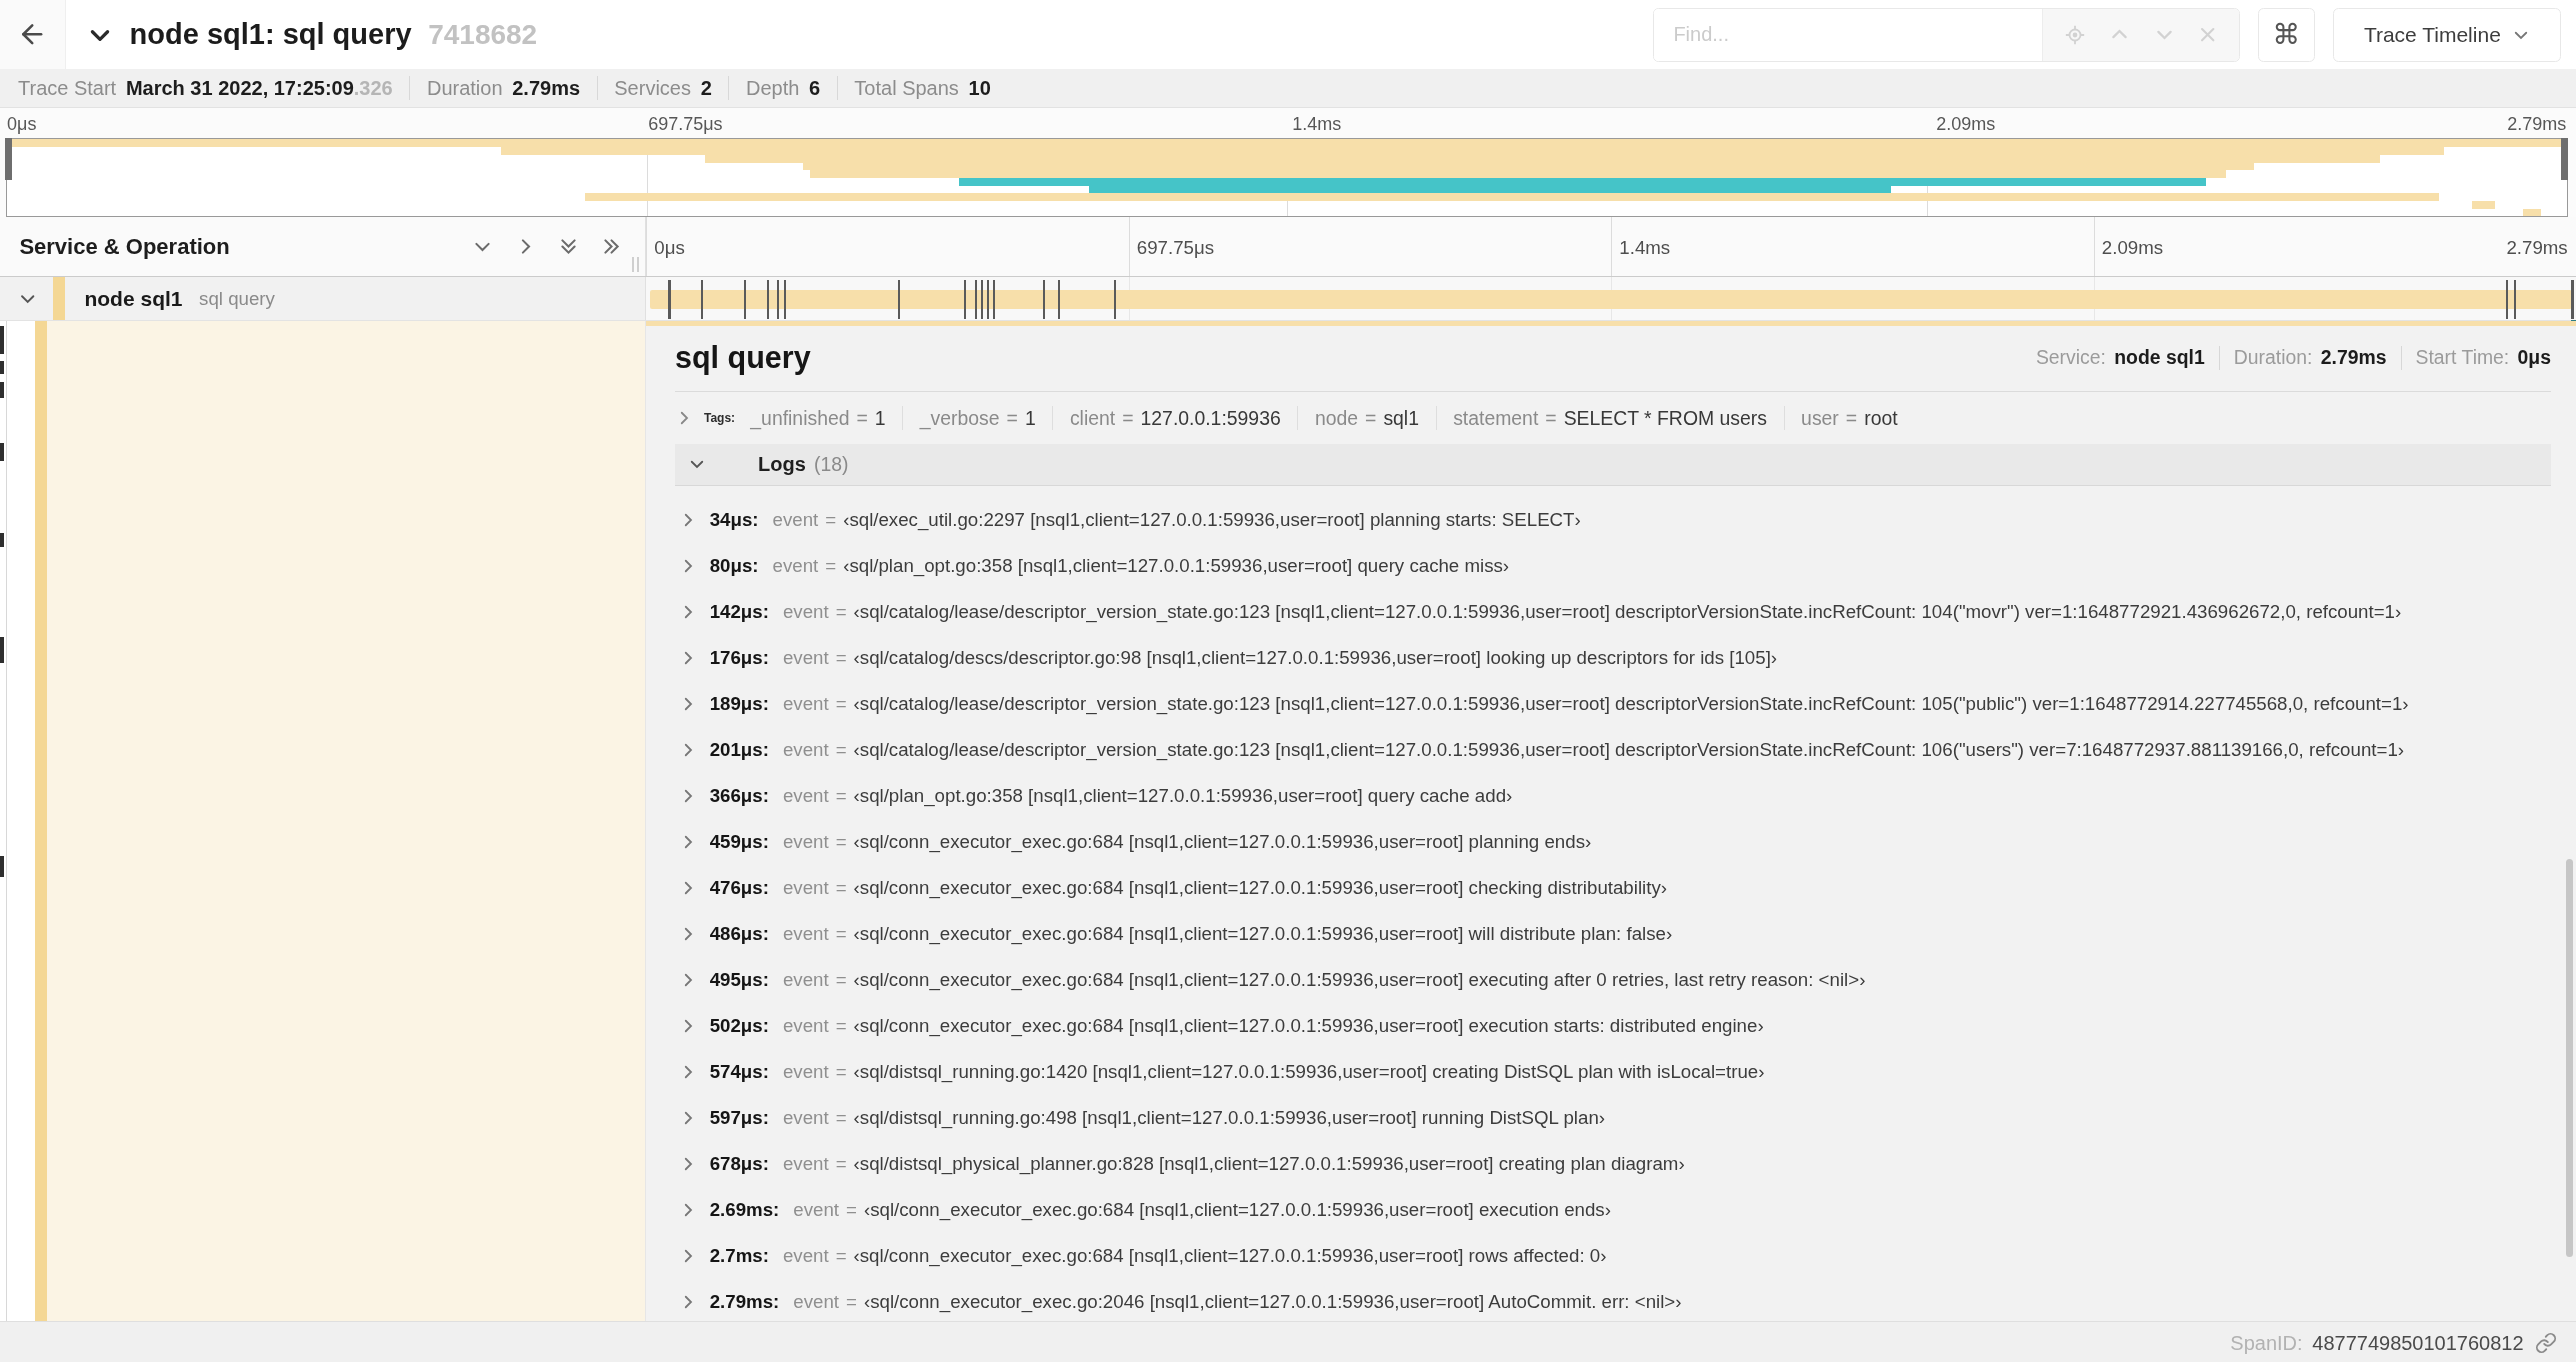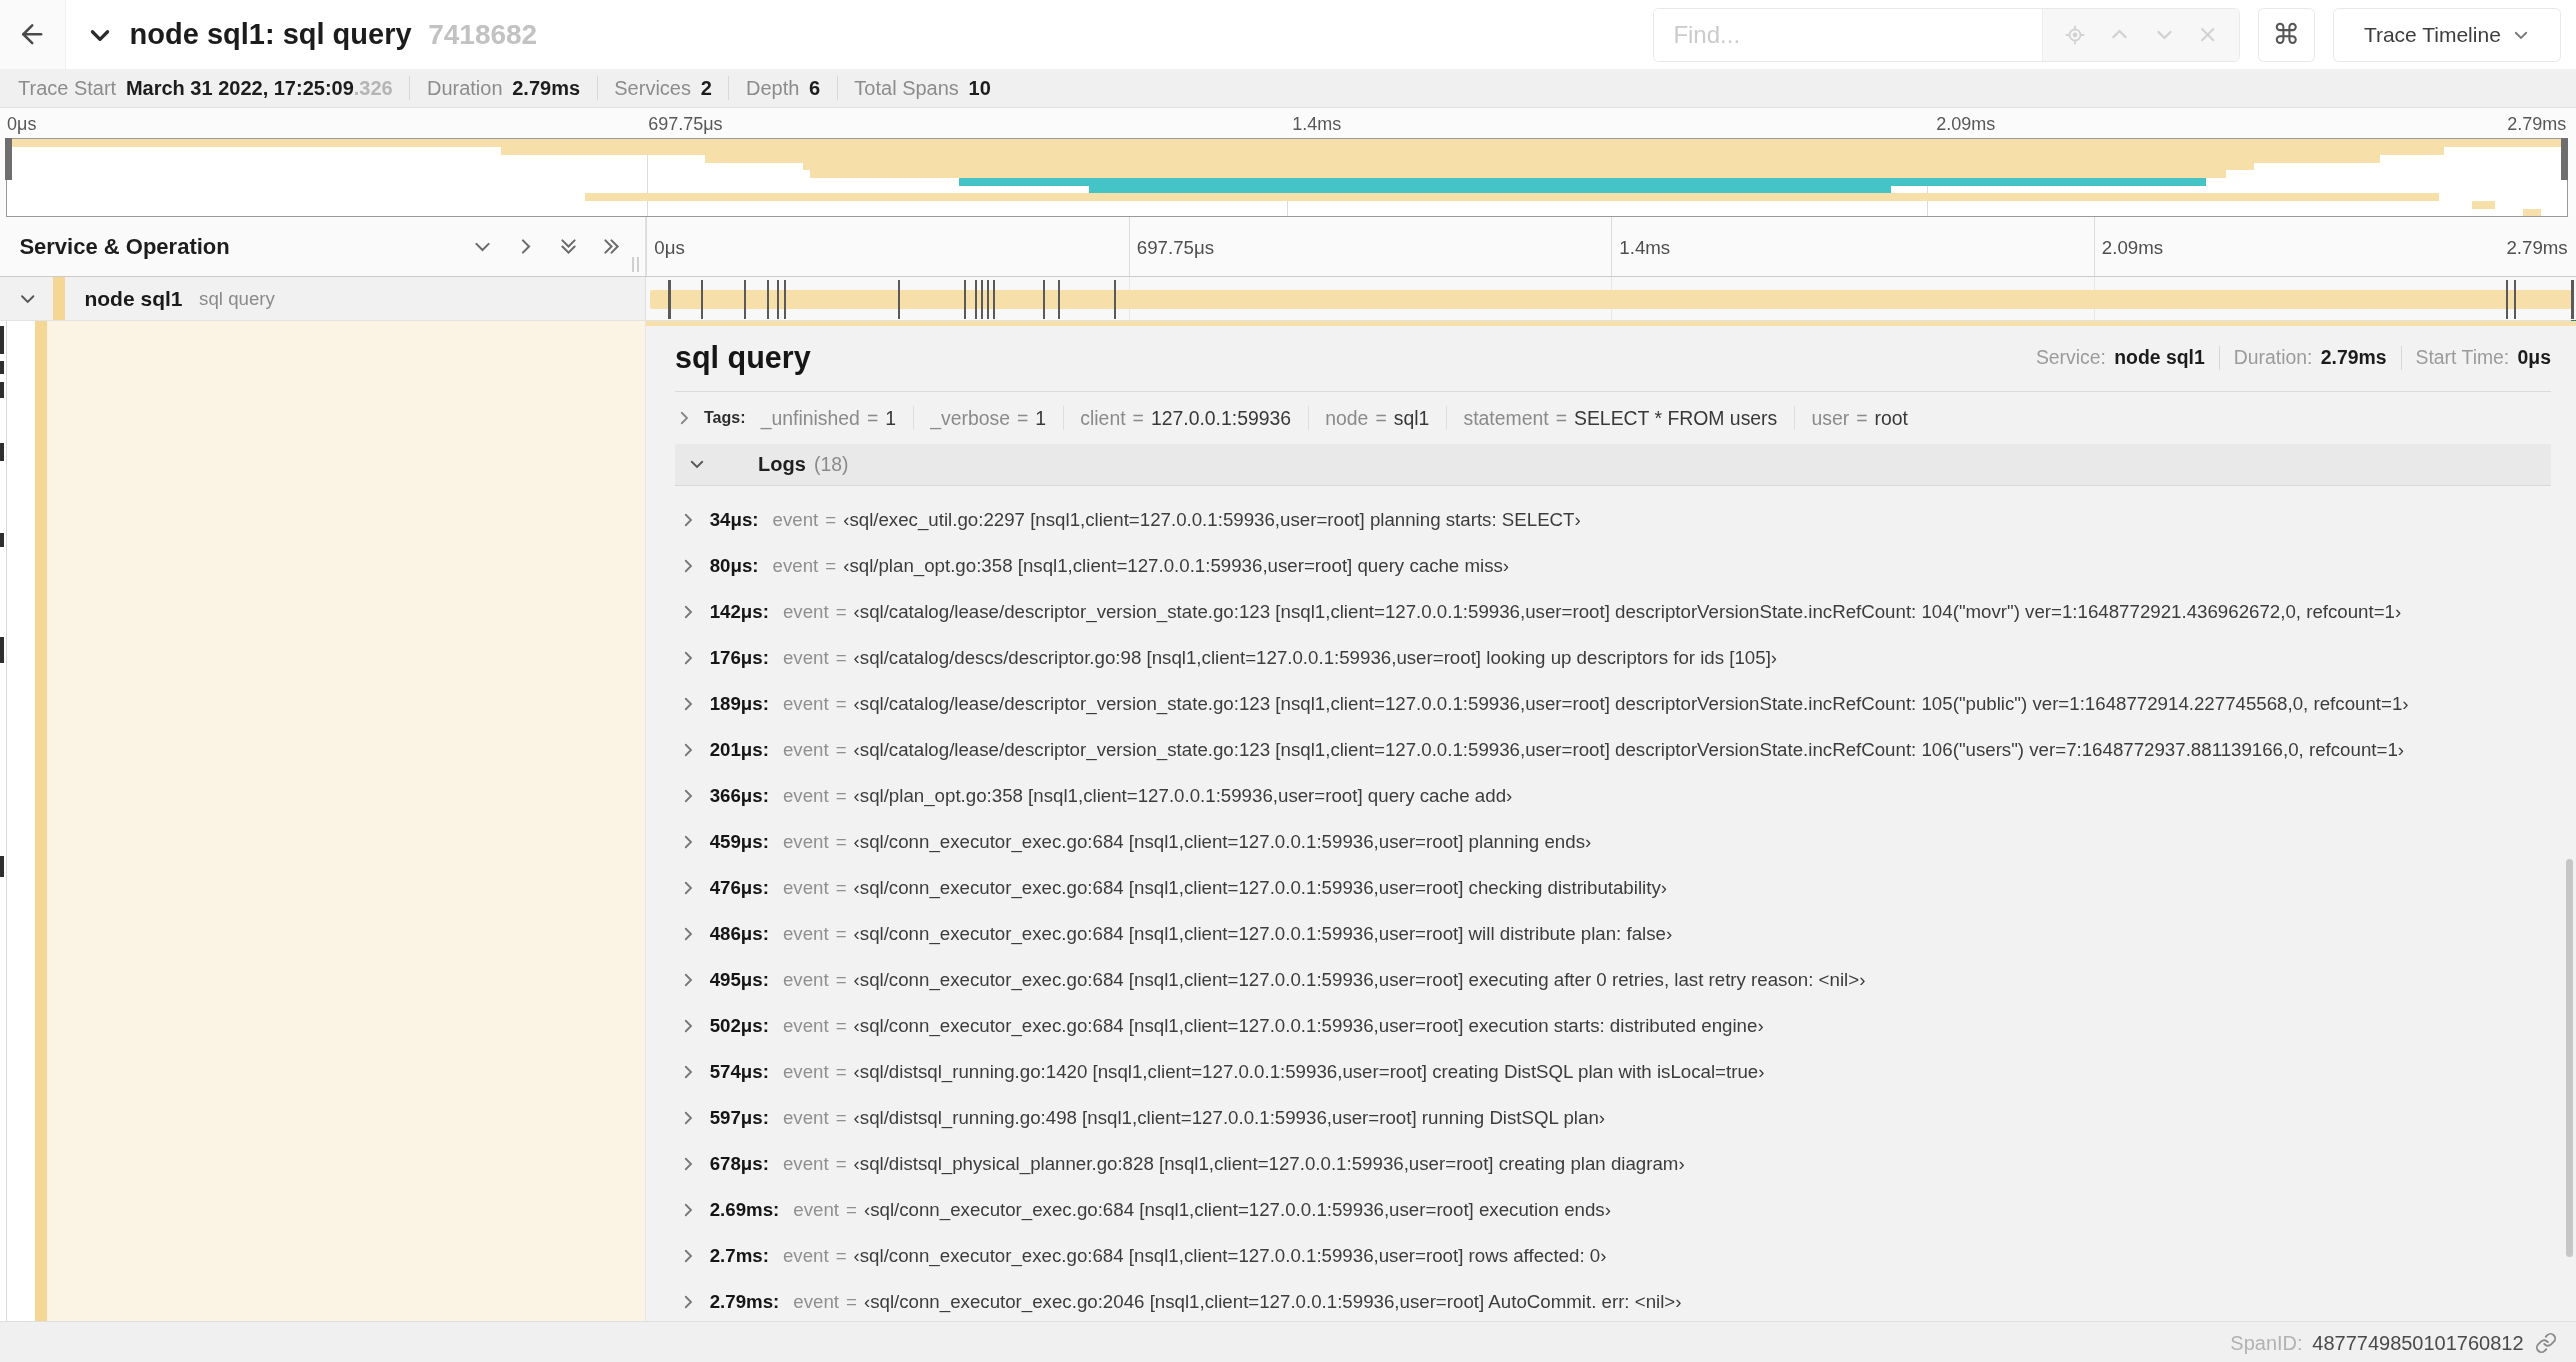--- a/index.html
+++ b/index.html
@@ -10,21 +10,21 @@
   
   .hdr { height:69px; display:flex; align-items:center; background:#fff; }
   .back-btn { width:66px; height:69px; background:#FAFAFA; border-right:1.4px solid #EFEFEF;
               display:flex; align-items:center; justify-content:center; color:#4a4a4a; cursor:pointer; }
   .hdr-titlewrap { display:flex; align-items:center; gap:16.6px; margin-left:21px; }
   .t-chev { color:#2b2b2b; display:flex; }
   .t-main { font-size:29px; font-weight:700; color:#1c1c1c; }
   .t-id { font-size:28px; font-weight:700; color:#c2c2c2; }
   .hdr-right { margin-left:auto; display:flex; align-items:center; gap:18px; padding-right:15.2px; }
   .find-group { display:flex; align-items:stretch; height:54px; border:1.4px solid #E8E8E8; border-radius:5.5px; overflow:hidden; }
-  .find-input { width:388px; border:none; outline:none; padding:0 19.4px; font-size:24px; color:#444; background:#fff;
+  .find-input { width:388px; border:none; outline:none; padding:0 19.4px; font-size:20px; color:#444; background:#fff;
                 font-family:"Liberation Sans","DejaVu Sans",sans-serif; }
   .find-input::placeholder { color:#cbcbcb; }
   .find-btns { display:flex; align-items:center; gap:23.5px; background:#F7F7F7; padding:0 21px; border-left:1.4px solid #EDEDED; color:#d2d2d2; }
   .find-btns > span { display:flex; cursor:pointer; }
   .kbd-btn { min-width:57px; height:54px; border:1.4px solid #E8E8E8; border-radius:5.5px; background:#fff;
              display:flex; align-items:center; justify-content:center; font-size:28px; color:#555; cursor:pointer; }
   .tt-btn { height:54px; border:1.4px solid #E8E8E8; border-radius:5.5px; background:#fff; display:flex; align-items:center;
             gap:11px; padding:0 30px; font-size:21px; color:#3d3d3d; cursor:pointer; }
   .tt-btn .cv { color:#777; display:flex; }
 
@@ -87,21 +87,21 @@
   .dmeta { margin-left:auto; display:flex; align-items:flex-end; font-size:19.4px; }
   .mitem { display:flex; align-items:center; padding:0 14px; height:23.5px; }
   .mitem:last-child { padding-right:0; }
   .mitem + .mitem { border-left:1.4px solid #D7D7D7; }
   .mitem .m-lbl { color:#9b9b9b; margin-right:8.3px; }
   .mitem .m-val { color:#1c1c1c; font-weight:700; }
   .dvdr { height:0.7px; background:#DBDBDB; margin-top:15.2px; }
 
   .tagsrow { display:flex; align-items:center; margin-top:15.2px; font-size:19.4px; cursor:default; }
   .tchev { color:#888; display:flex; margin-right:11px; }
-  .tags-label { font-size:16px; font-weight:700; color:#2d2d2d; margin-right:15.2px; }
+  .tags-label { font-size:12px; font-weight:700; color:#2d2d2d; margin-right:15.2px; }
   .tag { display:flex; align-items:center; padding:0 16.6px; height:23.5px; }
   .tag:first-of-type { padding-left:0; }
   .tag + .tag { border-left:1.4px solid #DEDEDE; }
   .tag .k { color:#8a8a8a; }
   .tag .eq { color:#8a8a8a; margin:0 7px; }
   .tag .v { color:#383838; }
 
   .logs { margin-top:14px; border-bottom:0.7px solid #DBDBDB; }
   .logs-head { height:42px; background:#E9E9E9; border-bottom:0.7px solid #D8D8D8; display:flex; align-items:center;
                padding-left:12.5px; cursor:pointer; }

